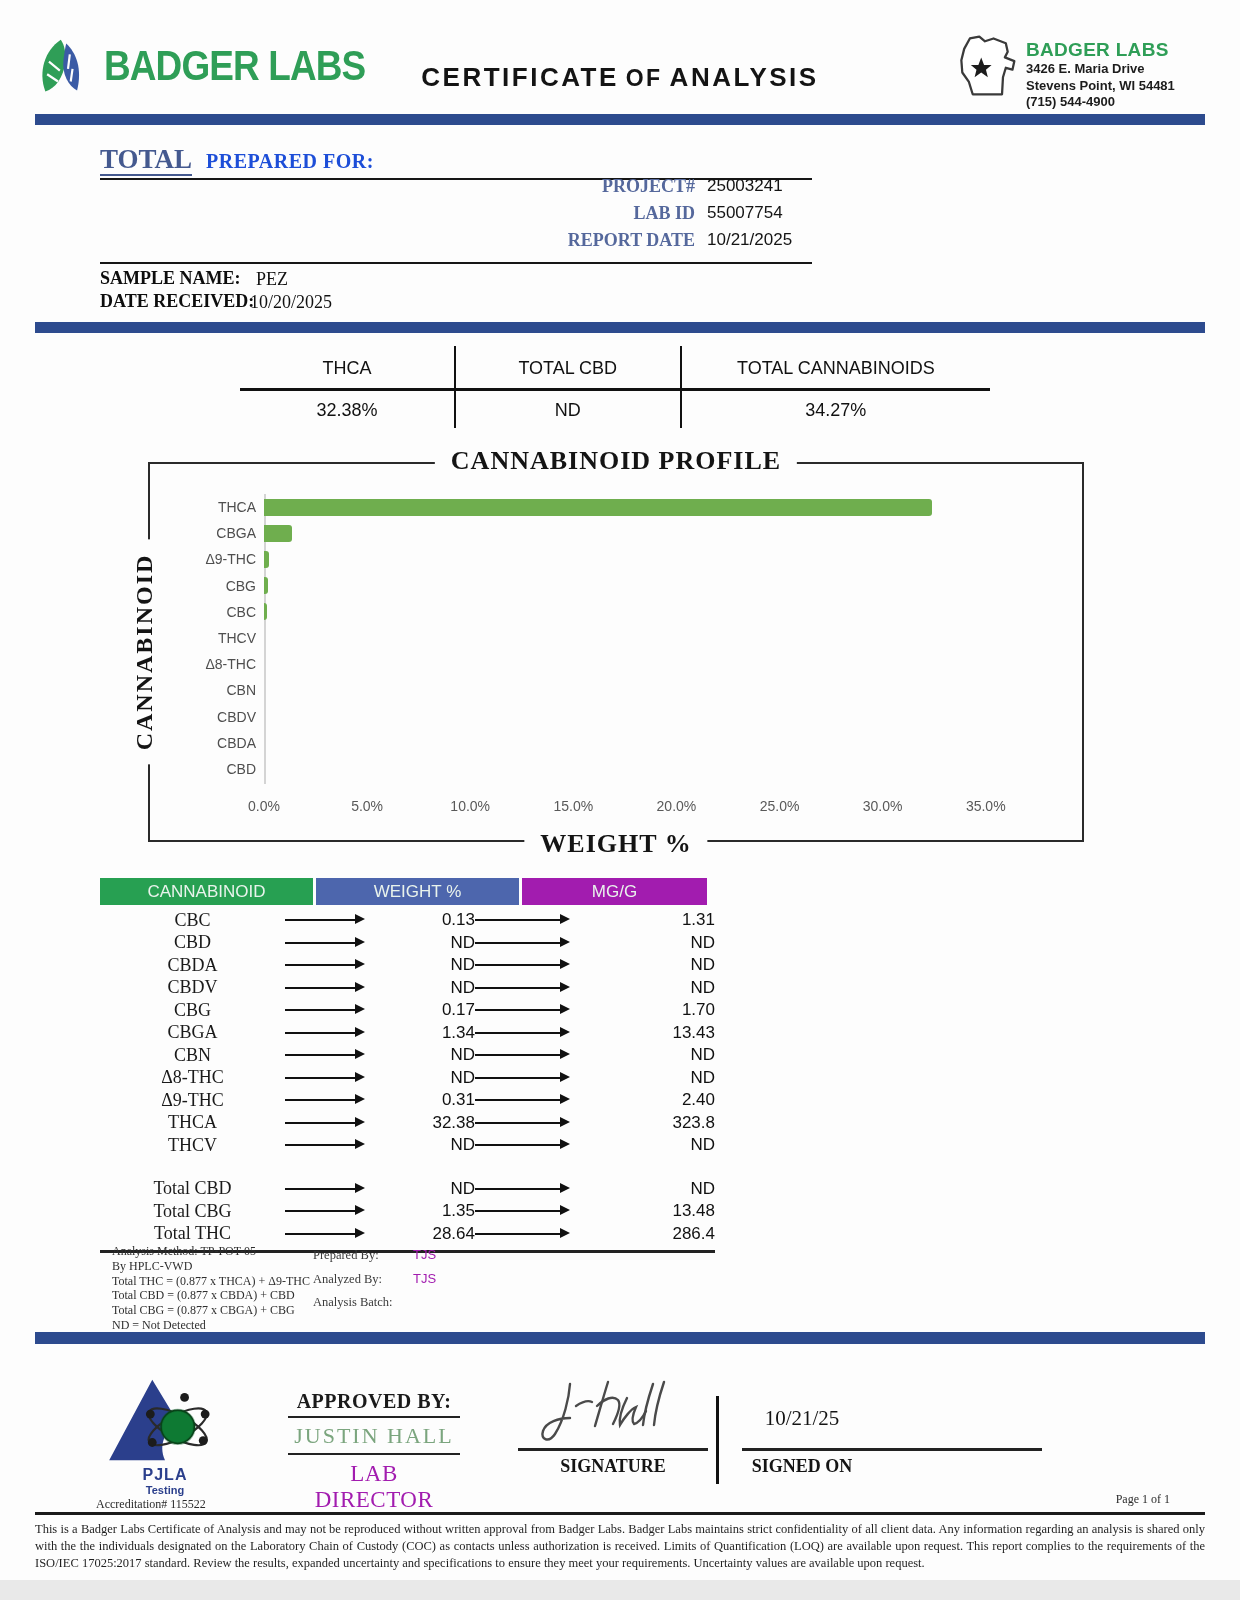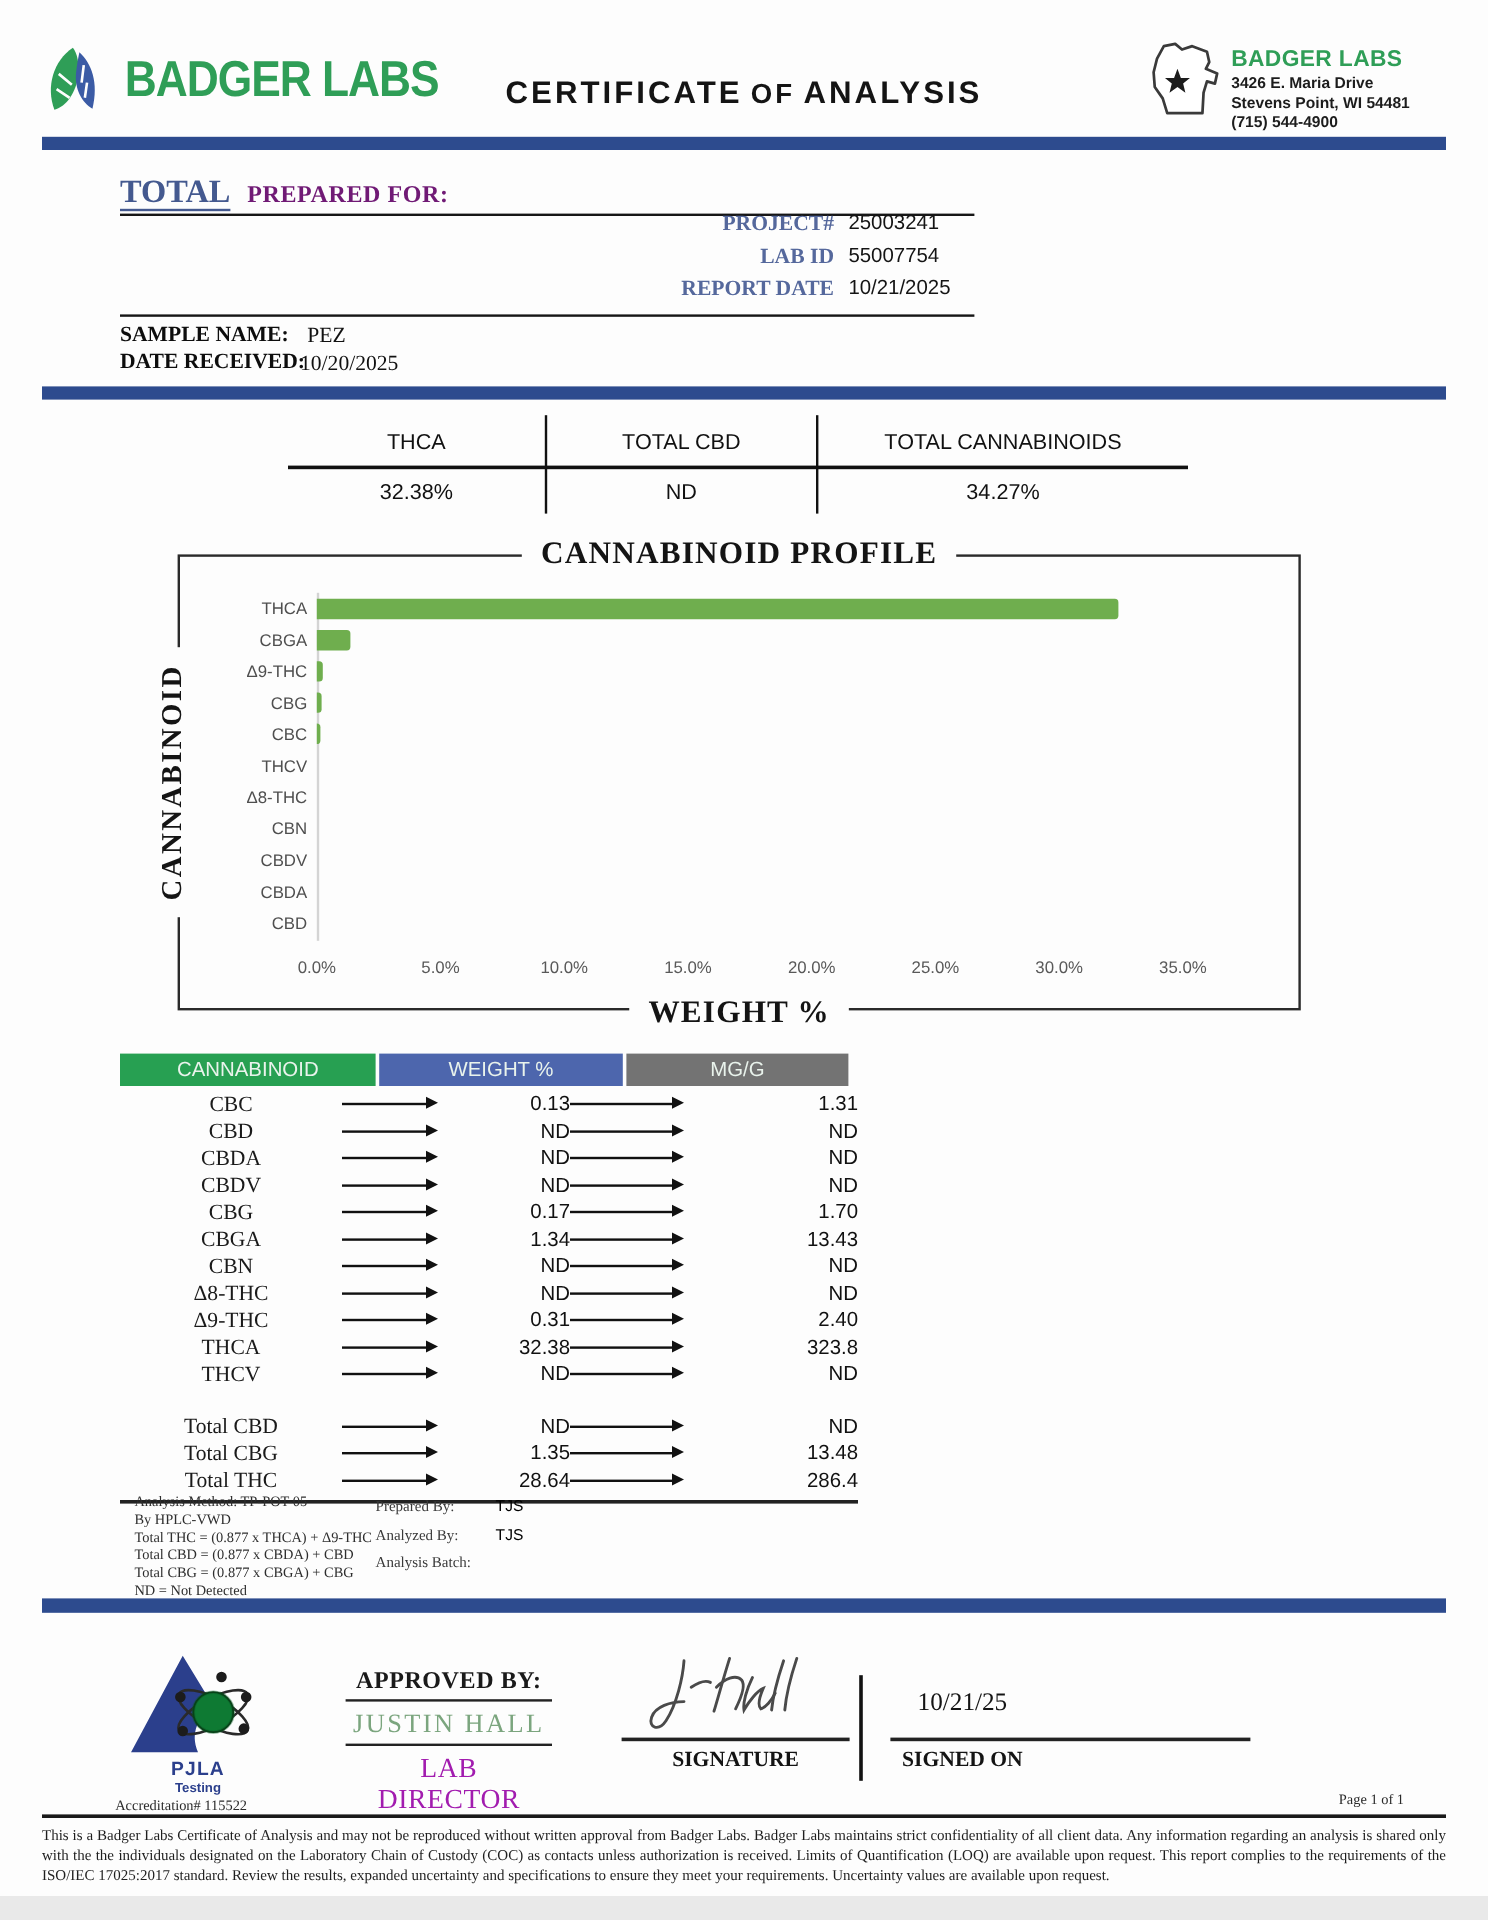--- a/index.html
+++ b/index.html
@@ -20,21 +20,21 @@
   .doc-title .big { font-size:26px; }
   .doc-title .small { font-size:23px; }
   .wi-icon { left:950px; top:28px; }
   .lab-block { left:1026px; top:39px; font-family:"Liberation Sans",sans-serif; }
   .lab-name { font-weight:bold; font-size:19px; color:#2f9e57; letter-spacing:.3px; }
   .lab-line { font-weight:bold; font-size:13px; color:#1c1c1c; line-height:16.5px; }
 
   
   .rp-heading { left:100px; top:144px; width:712px; border-bottom:2.5px solid #161616; padding-bottom:3px; white-space:nowrap; }
   .rp-word { font-weight:bold; font-size:27px; color:#44598f; border-bottom:2px solid #44598f; }
-  .rp-rest { font-weight:bold; font-size:20px; color:#701a75; margin-left:10px; letter-spacing:.5px; }
+  .rp-rest { font-weight:bold; font-size:20px; color:#1d4ed8; margin-left:10px; letter-spacing:.5px; }
   .rp-fields { left:100px; top:176px; width:700px; }
   .rf-row { display:flex; height:27px; align-items:flex-start; }
   .rf-label { width:595px; text-align:right; font-weight:bold; font-size:18px; color:#55689c; }
   .rf-value { margin-left:12px; font-family:"Liberation Sans",sans-serif; font-size:17px; color:#141414; }
   .rp-rule2 { left:100px; top:262px; width:712px; height:2.2px; background:#161616; }
   .sample-label { left:100px; top:268px; font-weight:bold; font-size:18px; color:#0d0d0d; }
   .sample-value { left:256px; top:269px; font-size:18px; color:#111; }
   .recv-label { left:100px; top:291px; font-weight:bold; font-size:18px; color:#0d0d0d; }
   .recv-value { left:250px; top:292px; font-size:18px; color:#111; }
 
@@ -65,42 +65,42 @@
   .chart-ticks { position:absolute; left:114px; right:22px; top:334px; height:20px; }
   .chart-tick { position:absolute; transform:translateX(-50%); font-family:"Liberation Sans",sans-serif;
     font-size:14px; color:#595959; white-space:nowrap; }
 
   
   .ctable { left:100px; top:878px; width:615px; }
   .ctable-head { display:flex; height:27px; gap:3px; }
   .cth { font-family:"Liberation Sans",sans-serif; font-size:17px; color:#e9f3ec; text-align:center; line-height:27px; }
   .cth.g1 { width:213px; background:#27a052; }
   .cth.b  { width:203px; background:#4d66ad; }
-  .cth.g2 { width:185px; background:#737373; }
+  .cth.g2 { width:185px; background:#a21caf; }
   .tbody { margin-top:4px; }
   .trow { display:flex; align-items:center; height:22.5px; }
   .t-name { width:185px; text-align:center; font-size:18px; color:#1a1a1a; }
   .t-arrowwrap { display:flex; align-items:center; }
   .t-arrowwrap.a1 { width:80px; }
   .t-arrowwrap.a2 { width:95px; }
   .t-arrow { position:relative; height:2.2px; background:#111; flex:1; margin-right:9px; }
   .t-arrow::after { content:''; position:absolute; right:-9px; top:-4.8px;
     border-left:10px solid #111; border-top:5.8px solid transparent; border-bottom:5.8px solid transparent; }
   .t-val { text-align:right; font-family:"Liberation Sans",sans-serif; font-size:17px; color:#111; }
   .t-val.w { width:110px; }
   .t-val.m { width:145px; }
   .t-gap { height:21px; }
   .ctable-rule { height:2.5px; background:#222; margin-top:5px; }
 
   
   .notes-left { left:112px; top:1244px; font-size:12px; color:#2e2e2e; line-height:14.8px; }
   .notes-mid { left:313px; top:1247px; }
   .staff-row { display:flex; height:24px; align-items:baseline; }
   .staff-label { width:100px; font-size:12.5px; color:#3a3a3a; }
-  .staff-value { font-family:"Liberation Sans",sans-serif; font-size:13px; color:#000000; }
+  .staff-value { font-family:"Liberation Sans",sans-serif; font-size:13px; color:#a21caf; }
 
   
   .pjla-logo { left:100px; top:1372px; }
   .pjla-name { left:100px; top:1466px; width:130px; text-align:center; font-family:"Liberation Sans",sans-serif;
     font-weight:bold; font-size:16px; color:#2b3f8c; letter-spacing:1px; }
   .pjla-sub { left:100px; top:1484px; width:130px; text-align:center; font-family:"Liberation Sans",sans-serif;
     font-weight:bold; font-size:11px; color:#2b3f8c; }
   .pjla-accr { left:96px; top:1497px; font-size:12px; color:#2a2a2a; }
   .approved-block { left:288px; top:1390px; width:172px; text-align:center; }
   .appr-label { font-weight:bold; font-size:20px; color:#1a1a1a; letter-spacing:.5px;

